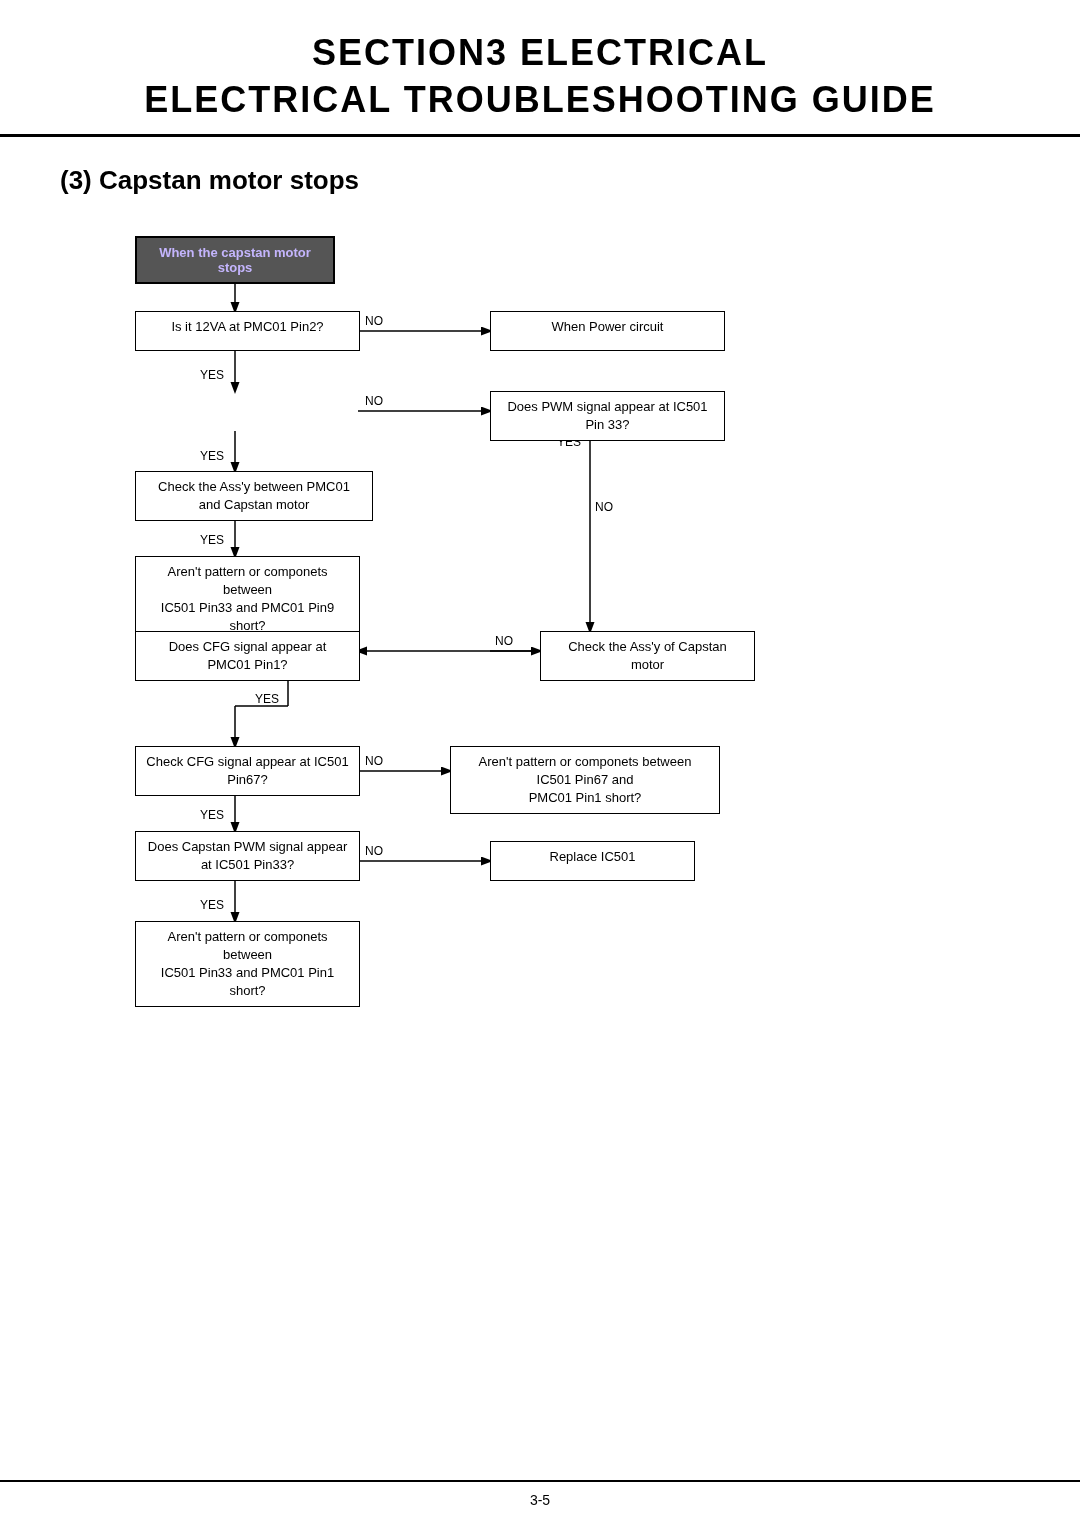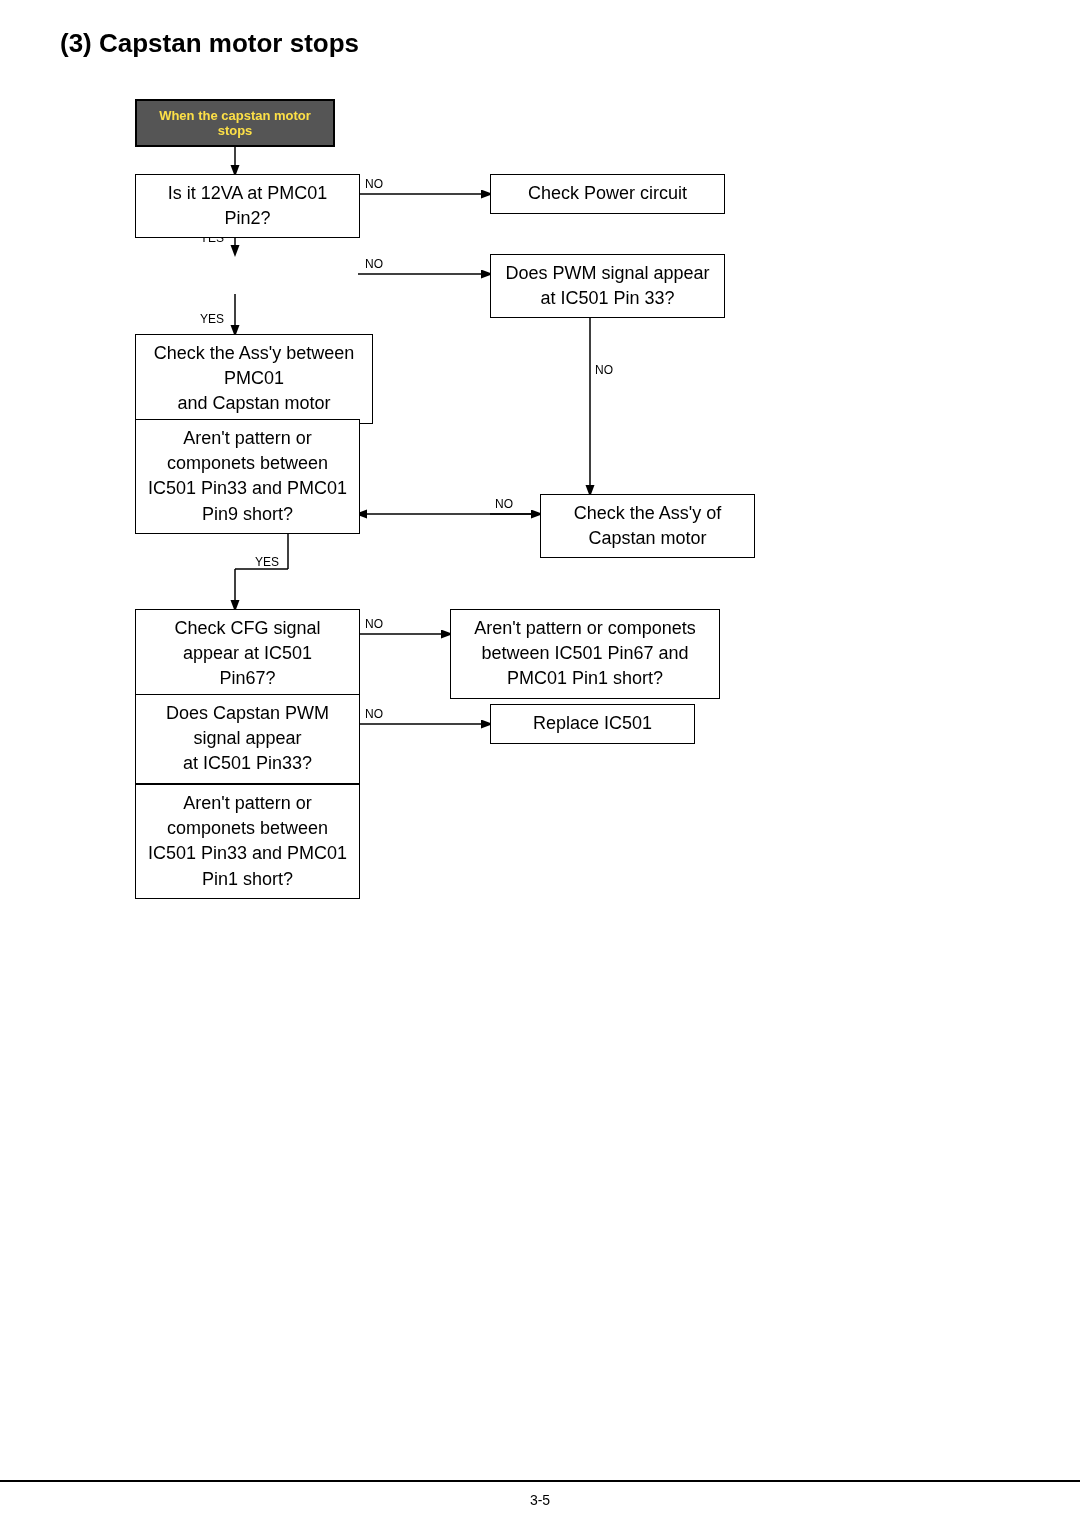--- a/index.html
+++ b/index.html
@@ -38,29 +38,29 @@
     }
     .flowchart-area {
       padding: 10px 60px 20px 60px;
       position: relative;
     }
     
     .fc-box {
       border: 1.5px solid #000;
       background: #fff;
       text-align: center;
-      font-size: 18px;
+      font-size: 13px;
       line-height: 1.4;
       padding: 6px 10px;
       position: absolute;
     }
     .fc-box-dark {
       border: 2px solid #000;
       background: #555;
-      color: #fde047;
+      color: #c4b5fd;
       text-align: center;
       font-size: 13px;
       font-weight: 700;
       padding: 7px 12px;
       position: absolute;
     }
     .fc-container {
       position: relative;
       width: 100%;
       height: 1200px;
@@ -80,20 +80,26 @@
       text-align: center;
       border-top: 2px solid #000;
       padding-top: 10px;
       font-size: 14px;
     }
   </style>
 </head>
 <body>
 
 <div class="page">
+  <div class="header">
+    <h1>
+      <span>SECTION3   ELECTRICAL</span><br>
+      <span>ELECTRICAL TROUBLESHOOTING GUIDE</span>
+    </h1>
+  </div>
 
   <div class="section-title">
     <strong>(3) Capstan motor stops</strong>
   </div>
 
   <div class="flowchart-area">
     <div class="fc-container">
 
       <svg class="fc-svg" xmlns="http://www.w3.org/2000/svg">
         <defs>
@@ -153,36 +159,39 @@
 
       <div class="fc-box-dark" style="left:75px; top:20px; width:200px;">
         <span>When the capstan motor stops</span>
       </div>
 
       <div class="fc-box" style="left:75px; top:95px; width:225px; min-height:40px;">
         <span>Is it 12VA at PMC01 Pin2?</span>
       </div>
 
       <div class="fc-box" style="left:430px; top:95px; width:235px; min-height:40px;">
-        <span>Check Power circuit</span>
+        <span>When Power circuit</span>
       </div>
 
 
       <div class="fc-box" style="left:430px; top:175px; width:235px; min-height:40px;">
         <span>Does PWM signal appear at IC501 Pin 33?</span>
       </div>
 
       <div class="fc-box" style="left:75px; top:255px; width:238px; min-height:45px;">
         <span>Check the Ass'y between PMC01<br>and Capstan motor</span>
       </div>
 
       <div class="fc-box" style="left:75px; top:340px; width:225px; min-height:45px;">
         <span>Aren't pattern or componets between<br>IC501 Pin33 and PMC01 Pin9 short?</span>
       </div>
 
+      <div class="fc-box" style="left:75px; top:415px; width:225px; min-height:40px;">
+        <span>Does CFG signal appear at PMC01 Pin1?</span>
+      </div>
 
       <div class="fc-box" style="left:480px; top:415px; width:215px; min-height:40px;">
         <span>Check the Ass'y of Capstan motor</span>
       </div>
 
       <div class="fc-box" style="left:75px; top:530px; width:225px; min-height:45px;">
         <span>Check CFG signal appear at IC501<br>Pin67?</span>
       </div>
 
       <div class="fc-box" style="left:390px; top:530px; width:270px; min-height:45px;">

